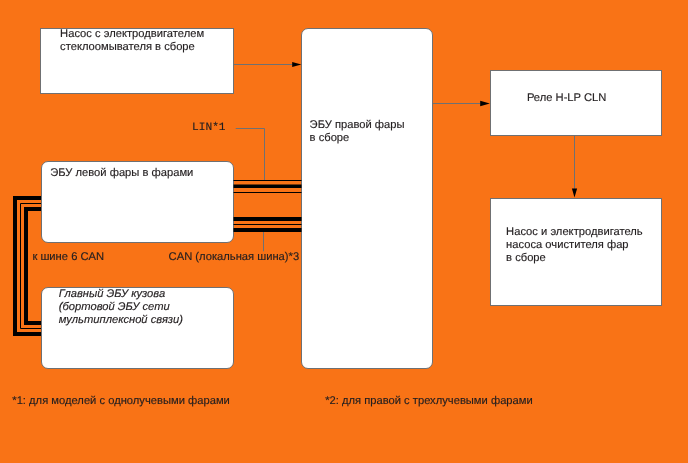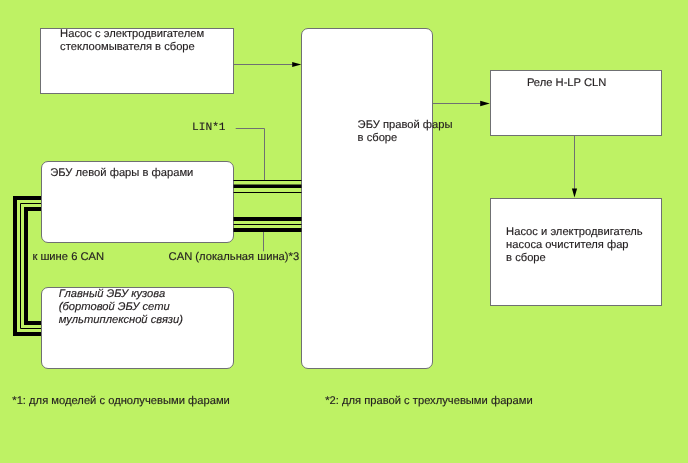--- a/index.html
+++ b/index.html
@@ -1,19 +1,19 @@
 <!DOCTYPE html>
 <html><head>
 <meta charset="utf-8">
 <title>Headlight cleaner system block diagram</title>
 <style>
   html,body{margin:0;padding:0;background:#ffffff;}
   body{width:688px;height:463px;position:relative;overflow:hidden;
        font-family:"Liberation Sans",sans-serif;font-size:11.2px;color:#231f20;-webkit-font-smoothing:antialiased;text-rendering:geometricPrecision;}
-  .stage{position:absolute;left:0;top:0;width:688px;height:463px;background:#bef264;}
+  .stage{position:absolute;left:0;top:0;width:688px;height:463px;background:#f97316;}
   svg.lines{position:absolute;left:0;top:0;}
   .lbl{position:absolute;white-space:pre;line-height:13.1px;color:#231f20;-webkit-text-stroke:0.15px #231f20;}
 </style>
 </head>
 <body>
 
 <div class="stage">
 
   <svg class="lines" width="688" height="463">
 
@@ -71,30 +71,30 @@
       <path d="M41 203.5 H20.5 V328.5 H41"></path>
     </g>
     <g fill="none" stroke="#000" stroke-width="4">
       <path d="M41 209 H26 V323 H41"></path>
     </g>
   </svg>
 
   <div class="lbl" style="left:60.1px;top:28.0px;">Насос с электродвигателем
 стеклоомывателя в сборе</div>
 
-  <div class="lbl" style="left:309.6px;top:118.7px;margin-left:48px;">ЭБУ правой фары
+  <div class="lbl" style="left:309.6px;top:118.7px;">ЭБУ правой фары
 в сборе</div>
 
   <div class="lbl" style="left:50.2px;top:167.2px;">ЭБУ левой фары в фарами</div>
 
   <div class="lbl" style="left:58.8px;top:288.3px;font-style:italic;">Главный ЭБУ кузова
 (бортовой ЭБУ сети
 мультиплексной связи)</div>
 
-  <div class="lbl" style="left:526.9px;top:77px;">Реле H-LP CLN</div>
+  <div class="lbl" style="left:526.9px;top:92px;">Реле H-LP CLN</div>
 
   <div class="lbl" style="left:506.1px;top:201.6px;margin-top:24px;">Насос и электродвигатель
 насоса очистителя фар
 в сборе</div>
 
   <div class="lbl" style="left:192px;top:121.8px;font-family:Liberation Mono, monospace;">LIN*1</div>
 
   <div class="lbl" style="left:168.6px;top:251.0px;">CAN (локальная шина)*3</div>
 
   <div class="lbl" style="left:32.4px;top:251.0px;">к шине 6 CAN</div>

